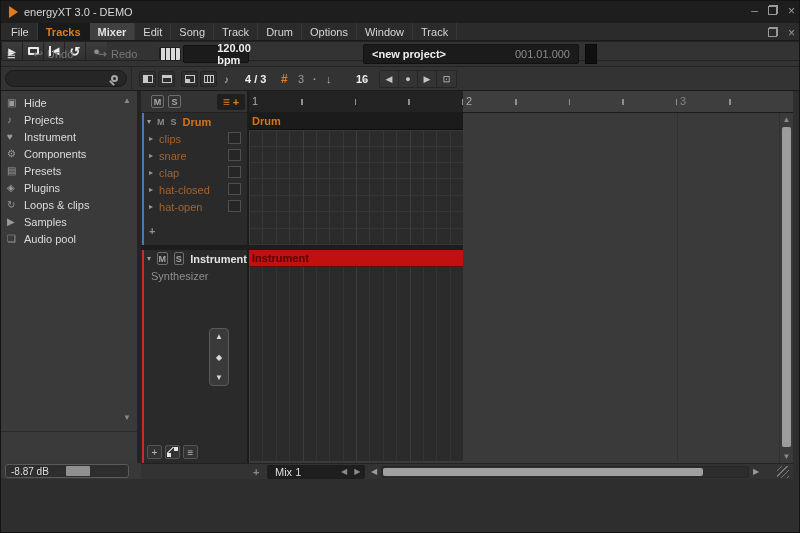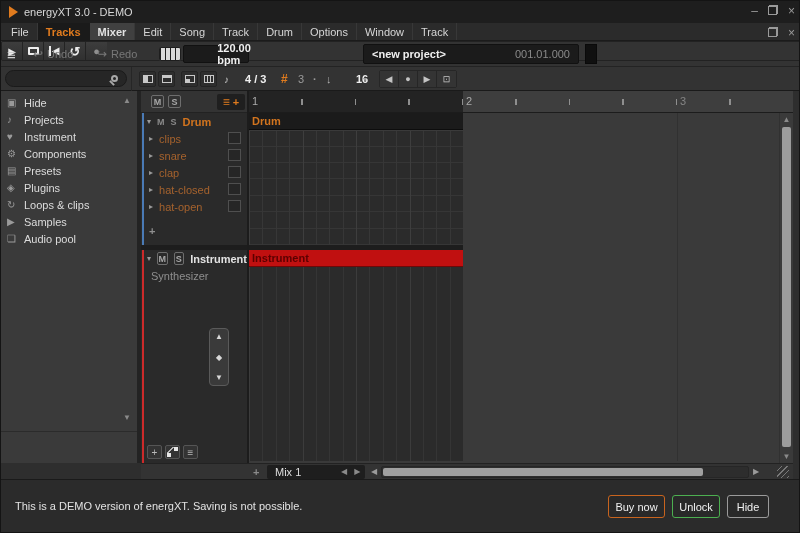--- a/index.html
+++ b/index.html
@@ -326,20 +326,26 @@
       <div class="side-item">
           <span class="s-icon">❏</span>
           <span>Audio pool</span>
         </div>
     </div>
     <span id="side-scroll-up">▲</span>
     <span id="side-scroll-down">▼</span>
     <div id="side-divider"></div>
   </div>
 
+  <div id="sliderarea">
+    <div id="gain-slider">
+      <span id="gain-thumb"></span>
+      <span id="gain-label">-8.87 dB</span>
+    </div>
+  </div>
 
   <div id="trackpanel">
     <div id="tp-header">
       <span class="ms-box" style="left:10px;">M</span>
       <span class="ms-box" style="left:27px;">S</span>
       <span id="tp-add-btn">
           <span class="b1">≡</span>
           <span class="b2">+</span>
         </span>
     </div>
@@ -476,20 +482,14 @@
       <span>▶</span>
     </div>
     <span id="hs-left">◀</span>
     <div id="hs-track">
       <span id="hs-thumb"></span>
     </div>
     <span id="hs-right">▶</span>
     <span id="grip"></span>
   </div>
 
-  <div id="demobar">
-    <span id="demo-msg">This is a DEMO version of energXT. Saving is not possible.</span>
-    <span class="demo-btn" id="buy-btn">Buy now</span>
-    <span class="demo-btn" id="unlock-btn">Unlock</span>
-    <span class="demo-btn" id="hide-btn">Hide</span>
-  </div>
 
 </div>
 
 </body></html>

